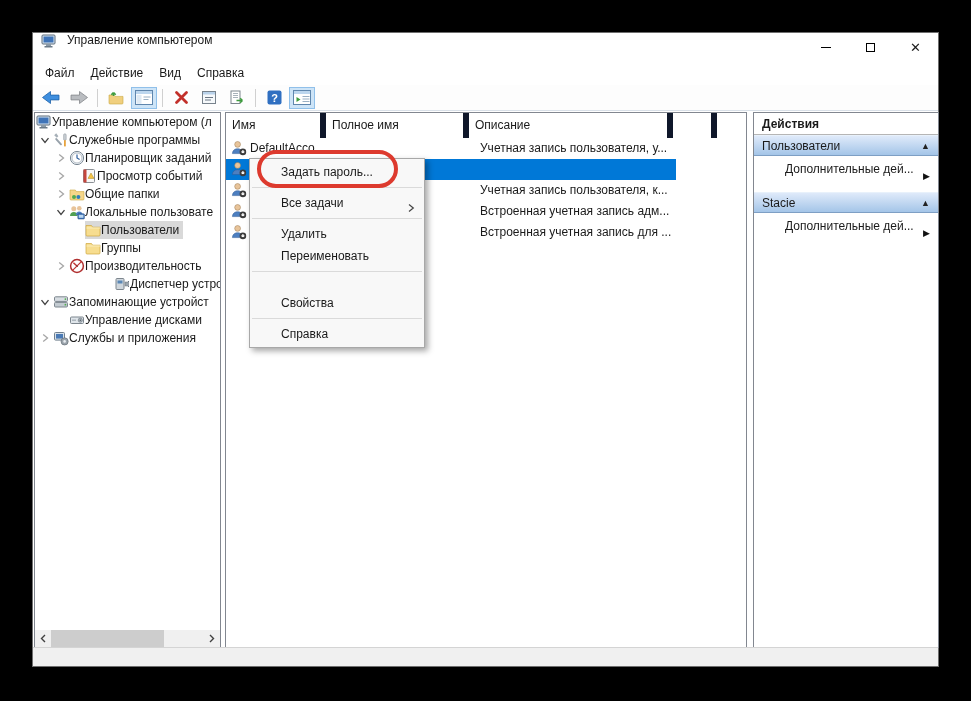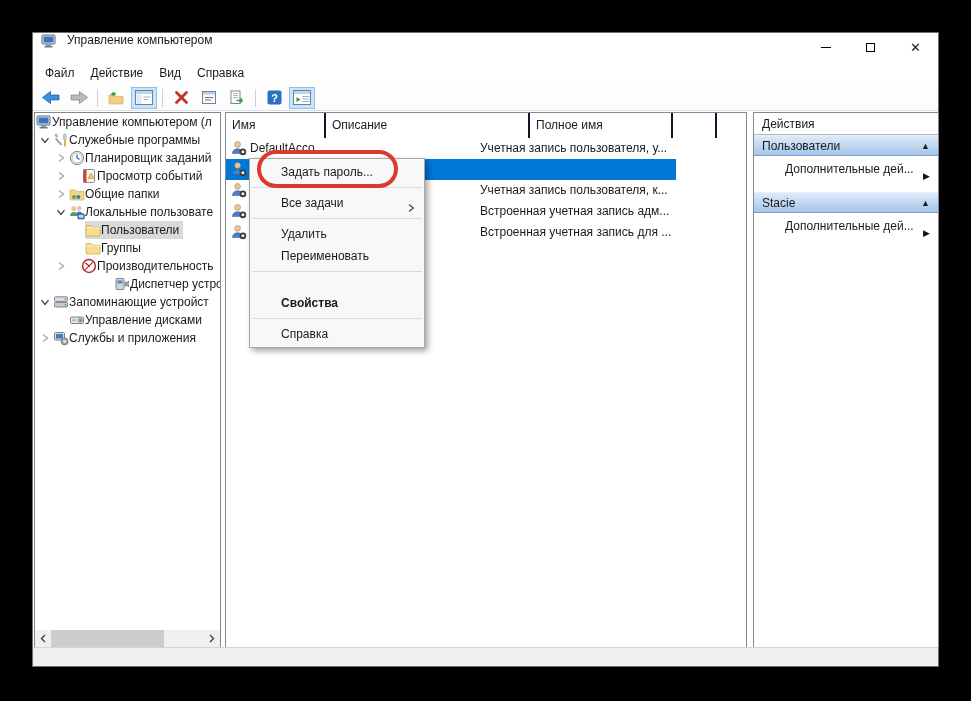--- a/index.html
+++ b/index.html
@@ -47,39 +47,39 @@
   .tree-node.sel { background:#d9d9d9; }
   .tree-label { white-space:nowrap; }
   
   #tree-hscroll { position:absolute; left:0; right:0; bottom:0; height:17px; background:#f0f0f0; display:flex; align-items:center; }
   .sb-arrow { width:17px; height:17px; display:flex; align-items:center; justify-content:center; color:#505050; font-size:10px; }
   #tree-hscroll .thumb { position:absolute; left:16px; width:113px; top:0px; height:17px; background:#cdcdcd; }
   #tree-hscroll .rarrow { position:absolute; right:0; }
 
   
   #list-header { display:flex; height:25px; align-items:center; }
-  .lh-cell { height:25px; line-height:25px; padding-left:6px; border-right:2px solid #0f172a; overflow:hidden; white-space:nowrap; }
+  .lh-cell { height:25px; line-height:25px; padding-left:6px; border-right:6px solid #0f172a; overflow:hidden; white-space:nowrap; }
   .list-row { position:relative; height:21px; }
   .row-sel-bg { position:absolute; left:0; top:0; width:450px; height:21px; background:#0078d7; }
   .row-ic { position:absolute; left:5px; top:2px; width:16px; height:16px; }
   .cell-name { position:absolute; left:24px; top:3px; white-space:nowrap; }
   .cell-desc { position:absolute; left:254px; top:3px; white-space:nowrap; }
 
   
   #context-menu { position:absolute; left:216px; top:125px; width:176px; background:#f8f8f8;
     border:1px solid #a8a8a8; box-shadow:3px 3px 6px rgba(0,0,0,.35); z-index:20; padding:2px 0; }
   .cm-item { position:relative; height:22px; line-height:22px; padding-left:31px; white-space:nowrap; }
-  .cm-item.bold { font-weight:bold;margin-top:20px; }
+  .cm-item.bold { font-weight:normal;margin-top:20px; }
   .cm-sep { height:1px; background:#dadada; margin:4px 2px; }
   .cm-sub { position:absolute; right:9px; top:6px; }
   #red-oval { position:absolute; left:224px; top:117px; width:141px; height:38px;
     border:4px solid #dd3a2e; border-radius:19px; z-index:30; }
 
   
-  #actions-title { height:22px; line-height:22px; font-weight:normal; padding-left:8px;
+  #actions-title { height:22px; line-height:22px; font-weight:bold; padding-left:8px;
     border-bottom:1px solid #b5b5b5; }
   .act-section { height:21px; line-height:20px; padding-left:8px; position:relative;
     background:linear-gradient(#dfeafa,#a4c5e8); border-bottom:1px solid #7e9fc4; border-top:1px solid #e8f1fb; }
   .act-collapse { position:absolute; right:8px; top:0px; font-size:9px; color:#222; }
   .act-item { position:relative; height:26px; line-height:26px; padding-left:31px; white-space:nowrap; }
   .act-sub { position:absolute; right:8px; top:7px; font-size:9px; color:#111; }
   .act-gap { height:10px; }
 
   
   #statusbar { position:absolute; left:0; bottom:0; right:0; height:19px; background:#f0f0f0;
@@ -321,21 +321,21 @@
             <span class="tree-node">
               <span class="ic" style="display: inline-flex; align-items: center; justify-content: center;">
                 <svg width="16" height="16" viewBox="0 0 16 16">
                   <path d="M1 3.5h5.5l1.2 1.7H15V13a1 1 0 0 1-1 1H2a1 1 0 0 1-1-1z" fill="#f7dd8f" stroke="#cfa63c" stroke-width=".7"></path>
                   <path d="M1.5 6h13.5" stroke="#fbeebc"></path>
                 </svg>
               </span>
               <span class="tree-label">Группы</span>
             </span>
           </div>
-          <div class="tree-row" style="padding-left: 18px; gap: 12px;">
+          <div class="tree-row" style="padding-left: 18px;">
             <span class="tree-arrow">
               <svg width="10" height="10" viewBox="0 0 10 10">
                 <path d="M3.2 1.5L7.5 5 3.2 8.5" fill="none" stroke="#a6a6a6" stroke-width="1.3"></path>
               </svg>
             </span>
             <span class="tree-node">
               <span class="ic" style="display: inline-flex; align-items: center; justify-content: center;">
                 <svg width="16" height="16" viewBox="0 0 16 16">
                   <circle cx="8" cy="8" r="6.4" fill="#fff" stroke="#b03030" stroke-width="1.5"></circle>
                   <path d="M8 8L4.4 4.8" stroke="#c03333" stroke-width="1.5"></path>
@@ -422,22 +422,22 @@
           <svg width="9" height="9" viewBox="0 0 9 9">
               <path d="M3 1l3.5 3.5L3 8" fill="none" stroke="#404040" stroke-width="1.4"></path>
             </svg>
         </span>
       </div>
     </div>
 
     <div id="list-panel" class="panel">
       <div id="list-header">
           <span class="lh-cell" style="width: 100px;">Имя</span>
+          <span class="lh-cell" style="width: 143px;">Полное имя</span>
           <span class="lh-cell" style="width: 204px;">Описание</span>
-          <span class="lh-cell" style="width: 143px;">Полное имя</span>
           <span class="lh-cell" style="width: 44px;"></span>
         </div>
       <div id="list-body">
           <div class="list-row">
             <span class="row-ic" style="display: inline-flex; align-items: center; justify-content: center; position: absolute;">
               <svg width="16" height="16" viewBox="0 0 16 16">
                 <circle cx="6.6" cy="4.4" r="2.9" fill="#e8c49a" stroke="#9a7b52" stroke-width=".5"></circle>
                 <path d="M1.4 13.6c0-3.2 2.4-4.9 5.2-4.9s5.2 1.7 5.2 4.9z" fill="#4d7fc0" stroke="#2e5a94" stroke-width=".5"></path>
                 <circle cx="11.9" cy="11.9" r="3.3" fill="#3c3c3c"></circle>
                 <path d="M11.9 9.9v3m0 0l-1.4-1.4m1.4 1.4l1.4-1.4" stroke="#fff" stroke-width="1.1" fill="none"></path>

